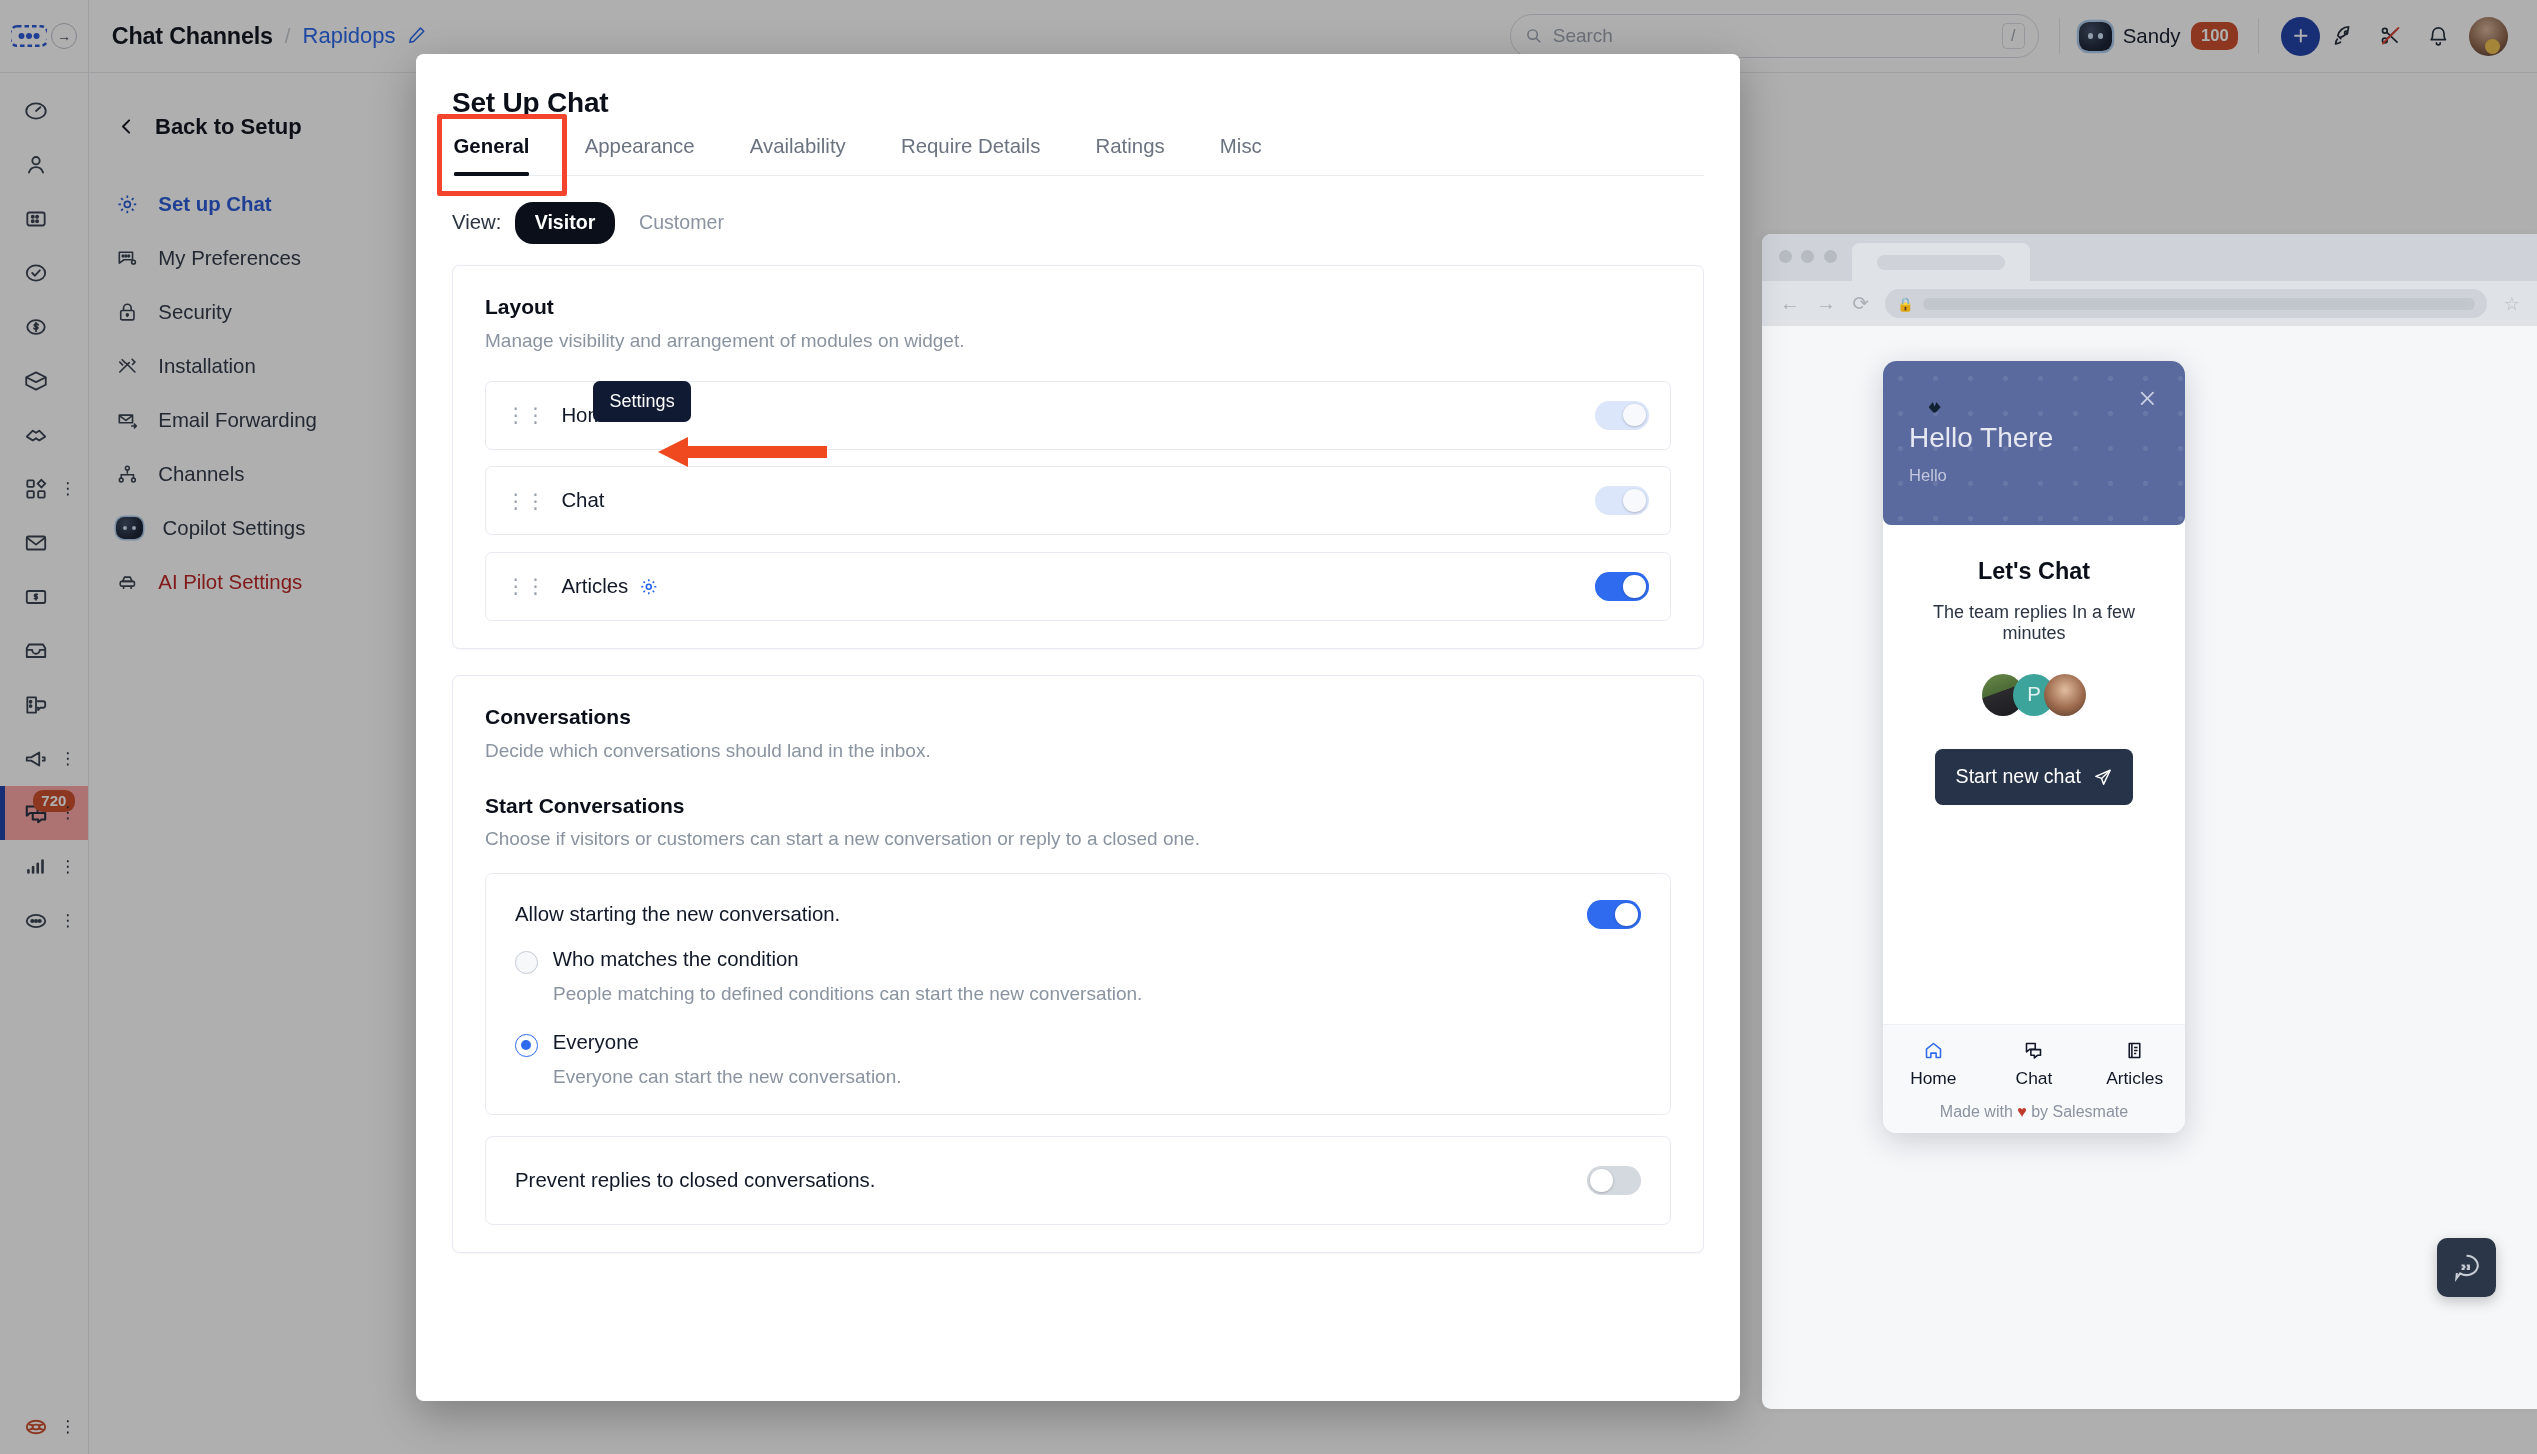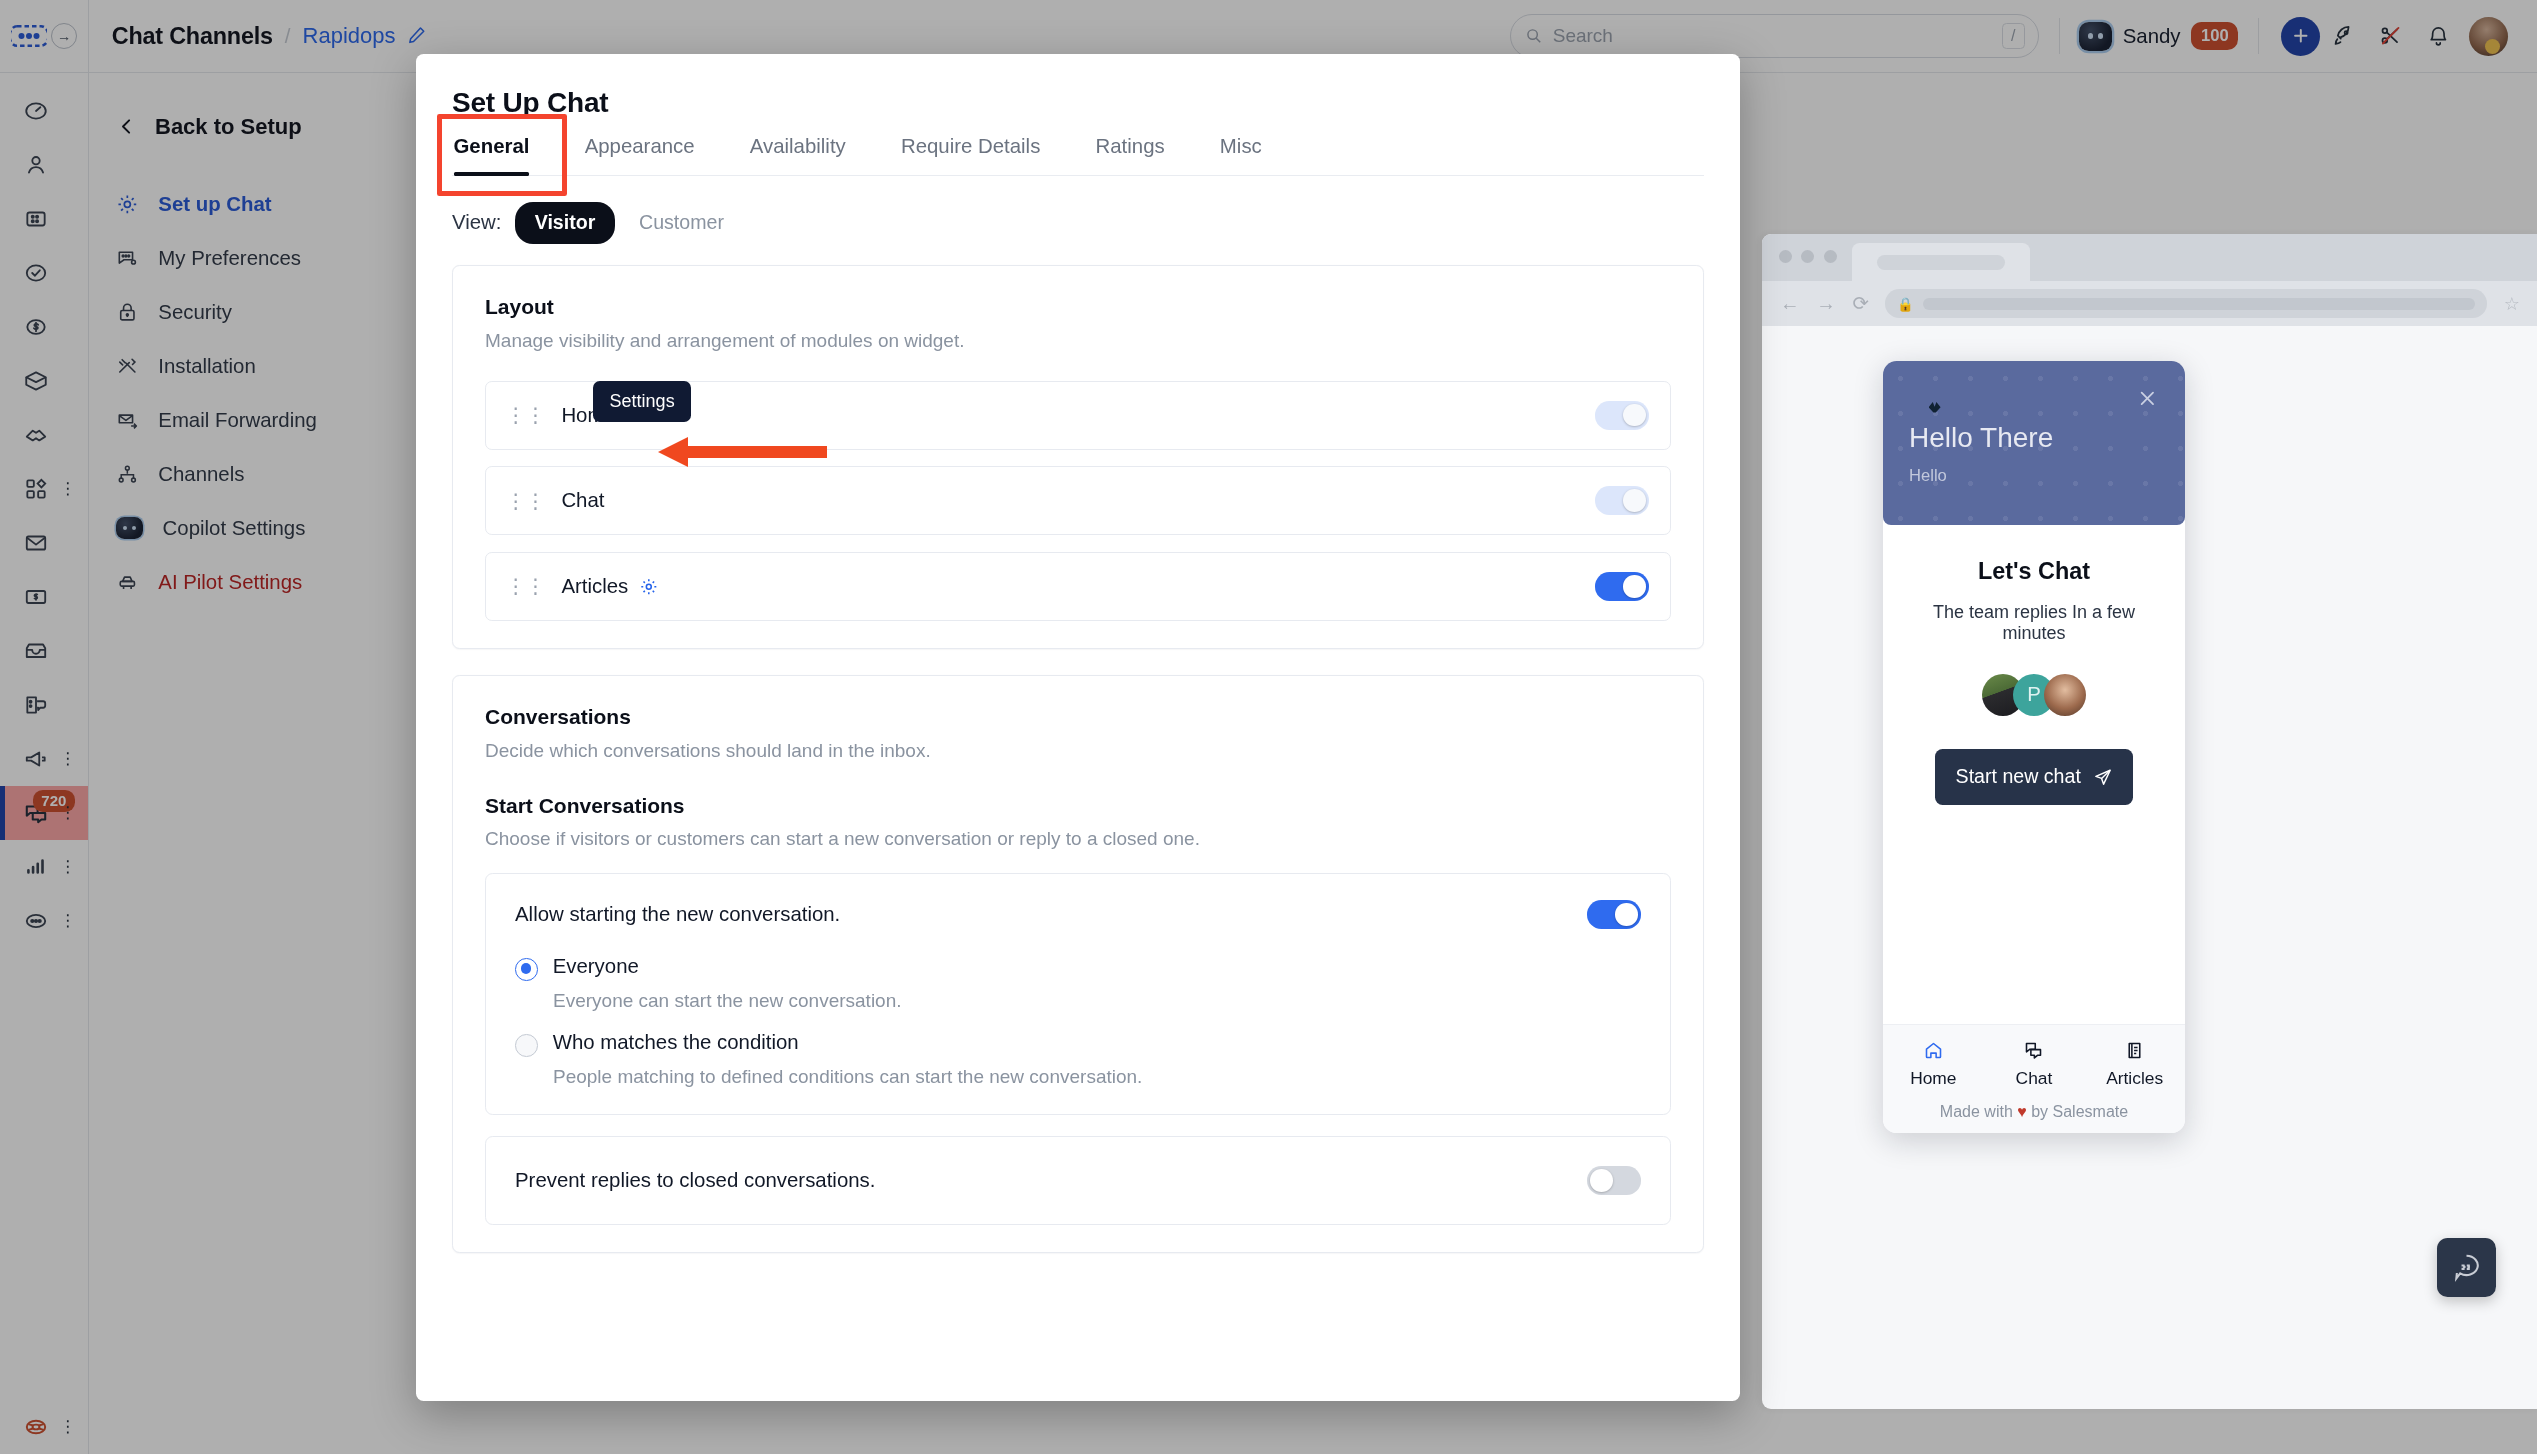--- a/index.html
+++ b/index.html
@@ -720,34 +720,34 @@
           <div class="card-sub">Choose if visitors or customers can start a new conversation or reply to a closed one.</div>
 
           <div class="sub-card" style="margin-top:22.7px;">
             <div class="sub-head">
               <span class="sub-head-label">Allow starting the new conversation.</span>
               <span class="switch on">
                   <span class="knob"></span>
                 </span>
             </div>
 
+            <div style="margin-top:19.6px;">
+              <div class="radio-row">
+                <span class="radio"></span>
+                <span class="radio-label">Who matches the condition</span>
+              </div>
+              <div class="radio-desc">People matching to defined conditions can start the new conversation.</div>
+            </div>
+
             <div style="margin-top:26px;">
               <div class="radio-row">
                 <span class="radio checked"></span>
                 <span class="radio-label">Everyone</span>
               </div>
               <div class="radio-desc">Everyone can start the new conversation.</div>
-            </div>
-
-            <div style="margin-top:19.6px;">
-              <div class="radio-row">
-                <span class="radio"></span>
-                <span class="radio-label">Who matches the condition</span>
-              </div>
-              <div class="radio-desc">People matching to defined conditions can start the new conversation.</div>
             </div>
           </div>
 
           <div class="sub-card" style="margin-top:21px;padding:29px;">
             <div class="sub-head">
               <span class="sub-head-label">Prevent replies to closed conversations.</span>
               <span class="switch off">
                   <span class="knob"></span>
                 </span>
             </div>

